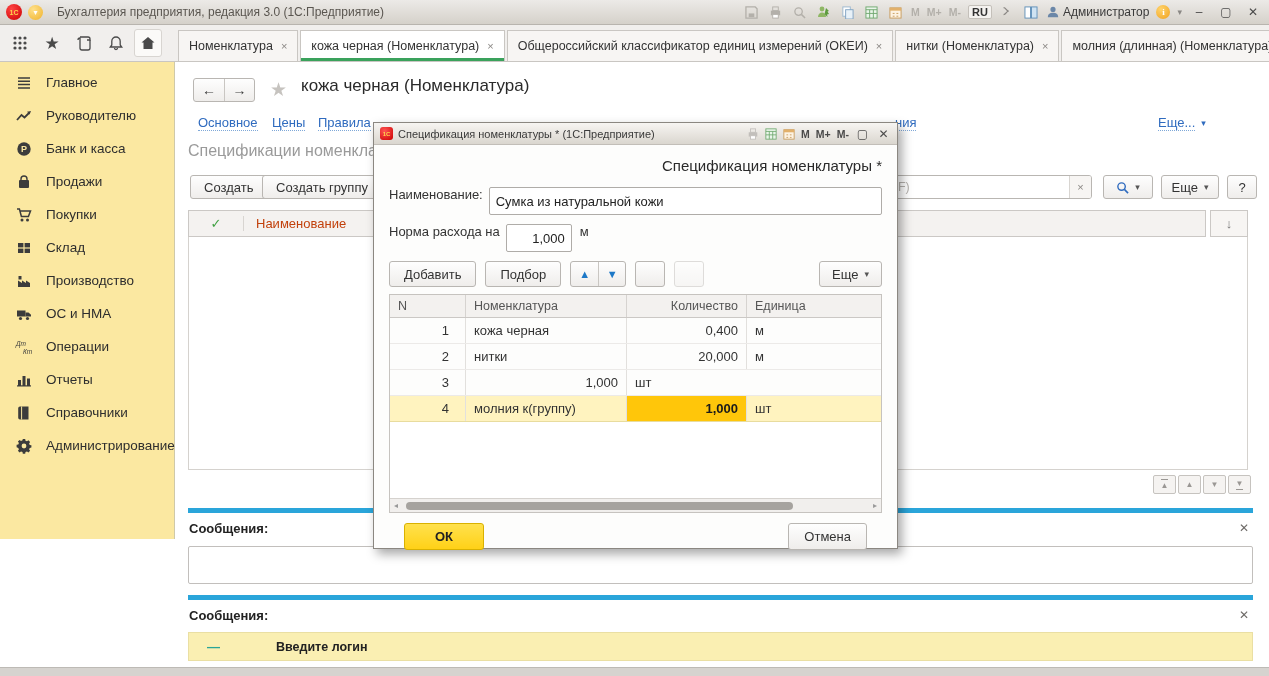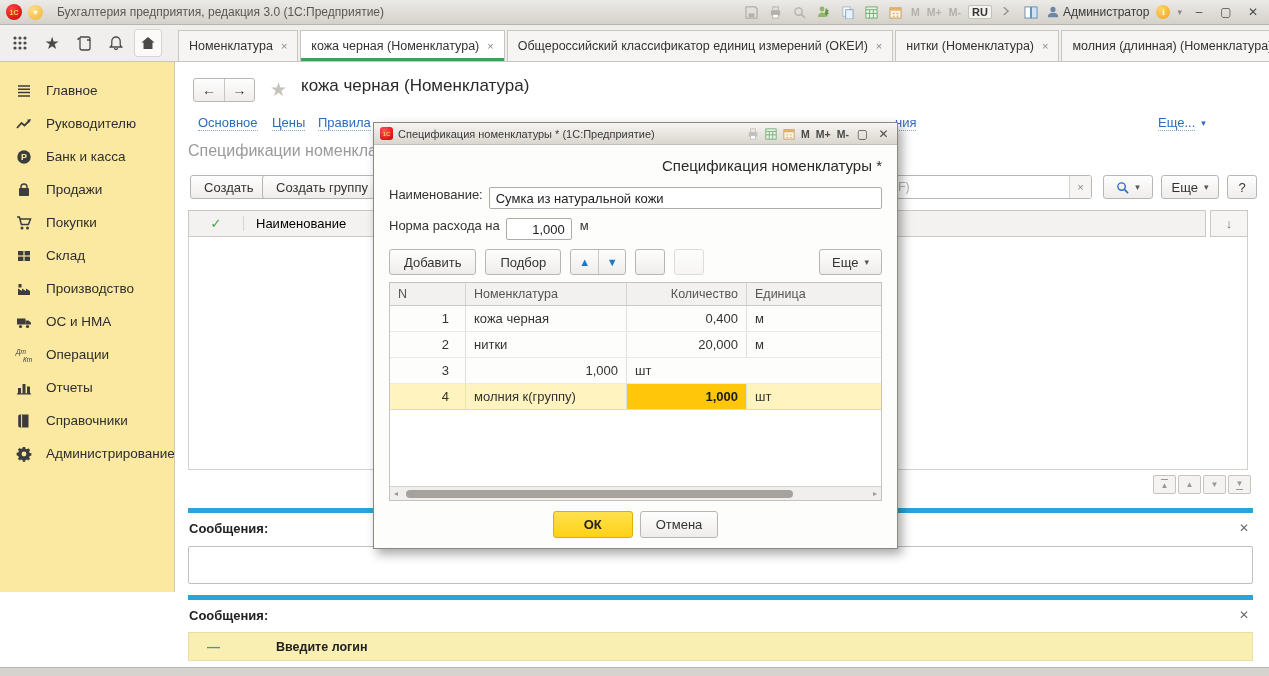--- a/index.html
+++ b/index.html
@@ -31,21 +31,21 @@
   .quick { display:flex; align-items:center; gap:4px; padding:0 8px 0 6px; width:178px; flex:0 0 auto; }
   .qbtn { width:28px; height:28px; display:flex; align-items:center; justify-content:center; color:#4A4A4A; border-radius:3px; }
   .qbtn.home { background:#FBFAF8; border:1px solid #D8D5D1; }
   .tabs { display:flex; align-items:flex-end; gap:2px; }
   .tab { background:#F7F5F3; border:1px solid #C9C6C2; border-bottom:none; height:31px; padding:0 10px;
     font-size:12.5px; color:#333; display:flex; gap:8px; align-items:center; white-space:nowrap; }
   .tab .tab-x { color:#8A8784; font-size:11px; }
   .tab.active { background:#fff; box-shadow:inset 0 -3px 0 #3AA25C; }
 
   
-  .sidebar { left:0; top:62px; width:175px; height:530px; background:#FBE8A1; border-right:1px solid #CFC9A9; padding-top:12px; }
+  .sidebar { left:0; top:62px; width:175px; height:477px; background:#FBE8A1; border-right:1px solid #CFC9A9; padding-top:4px; }
   .side-item { display:flex; align-items:center; gap:13px; height:33px; padding-left:15px; font-size:13.5px; color:#2E2E2E; cursor:default; }
   .side-item .sico { width:18px; display:flex; justify-content:center; color:#3C3C3C; flex:0 0 auto; }
 
   
   .main { left:175px; top:62px; width:1094px; height:605px; background:#fff; }
   .navbtns { left:18px; top:16px; display:flex; border:1px solid #B9B6B2; border-radius:3px; overflow:hidden; background:linear-gradient(#FEFEFE,#EFEDEB); }
   .navbtns .nb { width:30px; height:22px; display:flex; align-items:center; justify-content:center; font-size:14px; color:#3A3A3A; }
   .navbtns .nb + .nb { border-left:1px solid #C9C6C2; }
   .fav-star { left:95px; top:16px; font-size:19px; color:#C6C3BF; }
   .page-title { left:126px; top:14px; font-size:17px; color:#2A2A2A; white-space:nowrap; }
@@ -56,21 +56,21 @@
   .btn { background:linear-gradient(#FEFEFE,#EFEDEB); border:1px solid #B9B6B2; border-radius:3px;
     font-size:13px; color:#333; display:inline-flex; align-items:center; justify-content:center; gap:6px; }
   .caret { font-size:9px; color:#555; }
   .search-wrap { left:685px; top:113px; width:232px; height:24px; display:flex; border:1px solid #B9B6B2; border-radius:3px; background:#fff; overflow:hidden; }
   .search-input { flex:1; border:none; outline:none; padding:0 6px; font-size:12.5px; color:#333; }
   .search-input::placeholder { color:#B5B2AE; }
   .search-x { width:22px; border-left:1px solid #D8D5D1; background:#F7F5F3; display:flex; align-items:center; justify-content:center; color:#8A8784; font-size:11px; }
 
   .list-header { left:13px; top:148px; width:1018px; height:27px; background:#F4F2F0; border:1px solid #CBC8C5; display:flex; align-items:center; }
   .lh-check { width:55px; text-align:center; color:#3FA142; font-size:13px; border-right:1px solid #D8D5D1; }
-  .lh-name { padding-left:12px; color:#000000; font-size:13px; }
+  .lh-name { padding-left:12px; color:#c2410c; font-size:13px; }
   .sort-box { left:1035px; top:148px; width:38px; height:27px; background:#F7F5F3; border:1px solid #CBC8C5; display:flex; align-items:center; justify-content:center; color:#777; }
   .list-body { left:13px; top:175px; width:1060px; height:233px; background:#fff; border:1px solid #D5D2CE; border-top:none; }
   .navgrid { top:413px; display:flex; gap:2px; }
   .ng { width:23px; height:19px; background:#F5F3F1; border:1px solid #C6C3BF; border-radius:2px; color:#9A9794; font-size:8px; display:flex; align-items:center; justify-content:center; }
   .ng .bar-top { border-top:1.5px solid #9A9794; padding-top:1px; }
   .ng .bar-bot { border-bottom:1.5px solid #9A9794; padding-bottom:1px; }
 
   .bluebar { left:13px; width:1065px; height:5px; background:#2AA5DA; }
   .msg-label { font-size:13px; font-weight:bold; color:#222; }
   .msg-x { color:#6E6B68; font-size:12px; }
@@ -87,21 +87,21 @@
   .dlg-titlebar { height:22px; background:linear-gradient(#F7F5F2,#DAD6CF); border-bottom:1px solid #C2BEB8;
     display:flex; align-items:center; padding:0 6px; gap:5px; }
   .dlg-logo { width:13px; height:13px; border-radius:3px; background:radial-gradient(circle at 35% 30%,#F55,#C00);
     color:#FFD24A; font-size:6px; font-weight:bold; display:flex; align-items:center; justify-content:center; }
   .dlg-title { font-size:11px; color:#3A3A3A; white-space:nowrap; overflow:hidden; flex:1; }
   .dlg-tb-icons { display:flex; align-items:center; gap:6px; }
   .dlg-body { padding:8px 15px 0; }
   .dlg-heading { font-size:15px; color:#2A2A2A; margin:4px 0 13px;text-align:right; }
   .frow { display:flex; margin-bottom:9px; }
   .flabel { font-size:13px; color:#333; margin-right:6px; white-space:nowrap; }
-  .finput { height:22px; border:1px solid #AFACA8; border-radius:2px; padding:4px 6px; font-size:13px; color:#222; outline:none; background:#fff; }
+  .finput { height:28px; border:1px solid #AFACA8; border-radius:2px; padding:4px 6px; font-size:13px; color:#222; outline:none; background:#fff; }
   .name-input { flex:1; }
   .norm-input { width:66px; text-align:right; }
   .funit { font-size:13px; margin-left:8px; }
   .dlg-toolbar { display:flex; align-items:center; gap:9px; margin-bottom:7px; }
   .dlg-toolbar .btn { height:26px; padding:0 14px; }
   .arrpair { display:flex; border:1px solid #B9B6B2; border-radius:3px; overflow:hidden; background:linear-gradient(#FEFEFE,#EFEDEB); }
   .arrbtn { width:27px; height:24px; display:flex; align-items:center; justify-content:center; color:#1D78C7; font-size:11px; }
   .arrbtn + .arrbtn { border-left:1px solid #C9C6C2; }
   .icobtn { width:30px; height:24px; }
   .dlg-more { margin-left:auto; }
@@ -113,21 +113,21 @@
   .thead > div { color:#555; font-size:12.5px; padding:4px 8px; border-right:1px solid #D6D3D0; }
   .th-r { text-align:right; }
   .tr { border-bottom:1px solid #ECEAE8; }
   .td-n { text-align:right; padding-right:16px !important; }
   .td-q { text-align:right; }
   .tr.hl { background:#FFF3BF; border-bottom:1px solid #E8DC9E; }
   .tr.hl .td-q { background:#FFC60A; font-weight:bold; color:#1A1A1A; }
   .tbl-fill { flex:1; background:#fff; }
   .hscroll { height:14px; background:#F1EFED; border-top:1px solid #D5D2CE; position:relative; display:flex; align-items:center; justify-content:space-between; padding:0 4px; color:#999; font-size:8px; }
   .hthumb { position:absolute; left:16px; right:88px; top:3px; height:8px; background:#A6A39F; border-radius:4px; }
-  .dlg-footer { display:flex; justify-content:center; gap:7px; padding:10px 15px 0; }
+  .dlg-footer { display:flex; justify-content:space-between; gap:7px; padding:10px 15px 0; }
   .btn-ok { background:linear-gradient(#FFE14D,#FFD117); border:1px solid #D9B100; border-radius:3px; font-weight:bold; font-size:13px; color:#222; padding:4px 30px; }
   .btn-cancel { padding:4px 15px; height:27px; }
   svg { display:block; }
 </style>
 </head>
 <body>
 
 <div class="abs titlebar">
   <span class="logo1c">1С</span>
   <span class="logo-dd">▾</span>

